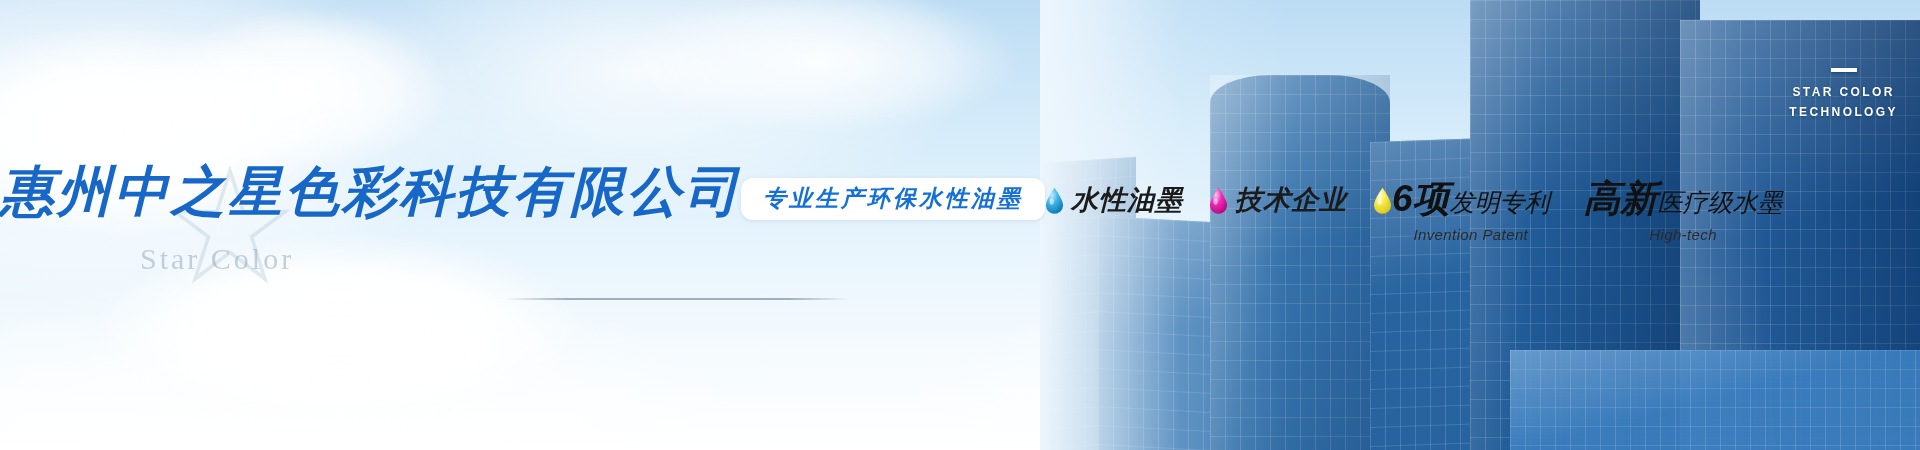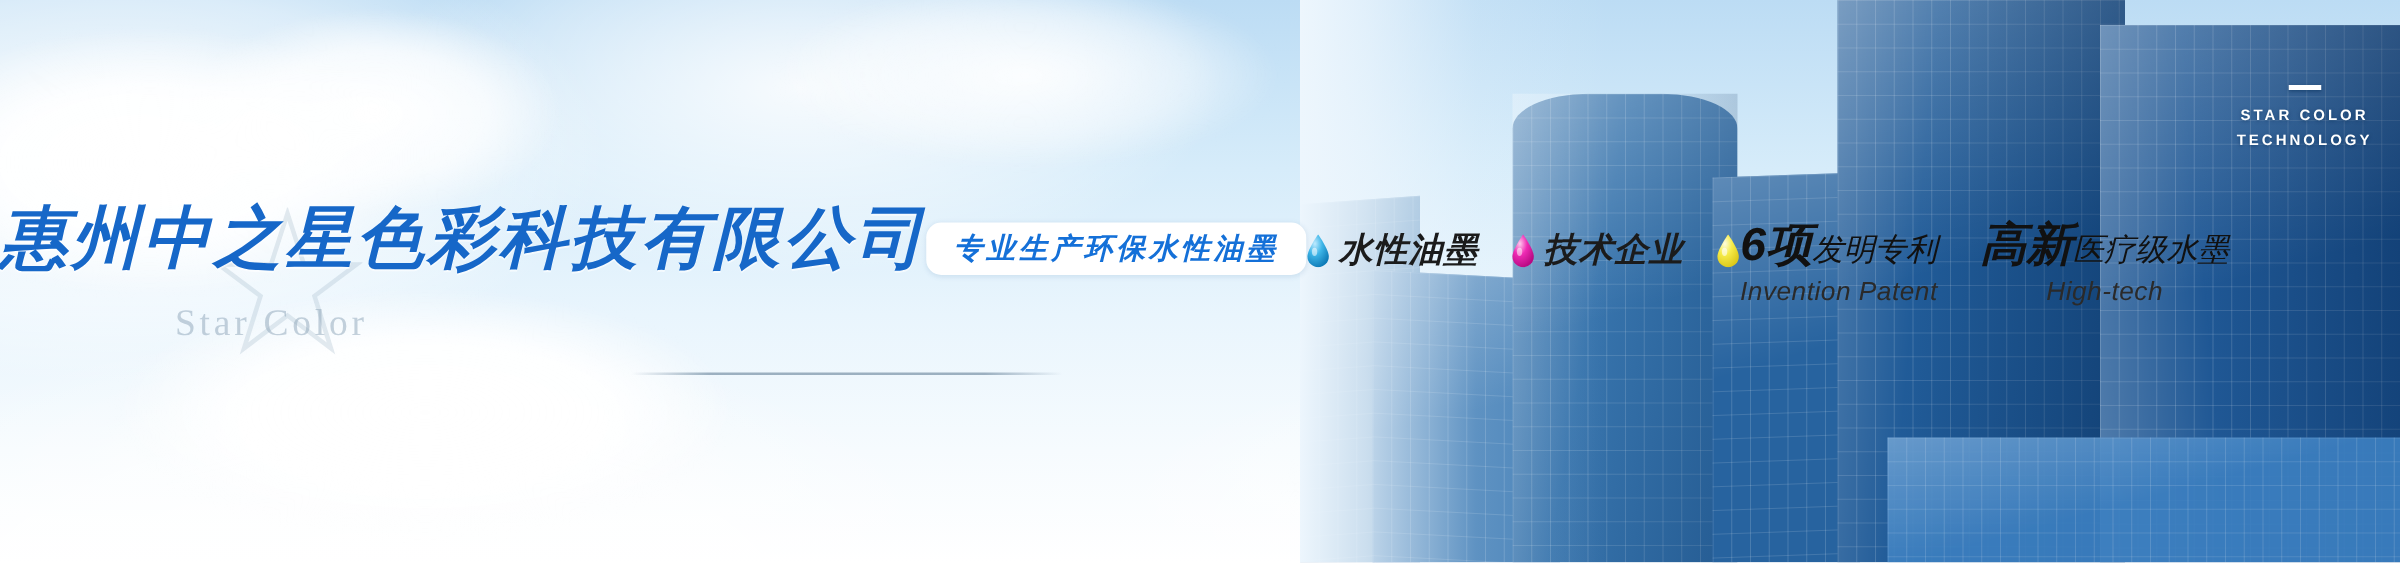--- a/index.html
+++ b/index.html
@@ -179,21 +179,21 @@
     display:flex; align-items:flex-start; gap:34px;
   }
   .cred { text-align:center; }
   .cred-cn {
     font-size:33px; color:#111111; letter-spacing:0px; white-space:nowrap; line-height:1.1;
   }
   .cred-cn .big { font-size:37px; font-weight:bold;text-align:right; }
   .cred-cn .small { font-size:25px; font-weight:normal; }
   .cred-en {
     margin-top:6px;
-    font-size:21px; color:#2a2a2a; letter-spacing:.4px; white-space:nowrap;
+    font-size:15px; color:#2a2a2a; letter-spacing:.4px; white-space:nowrap;
   }
 </style>
 </head>
 <body>
 
 <div id="banner">
 
   <div class="sky"></div>
   <div class="cloud-a"></div>
   <div class="cloud-b"></div>

